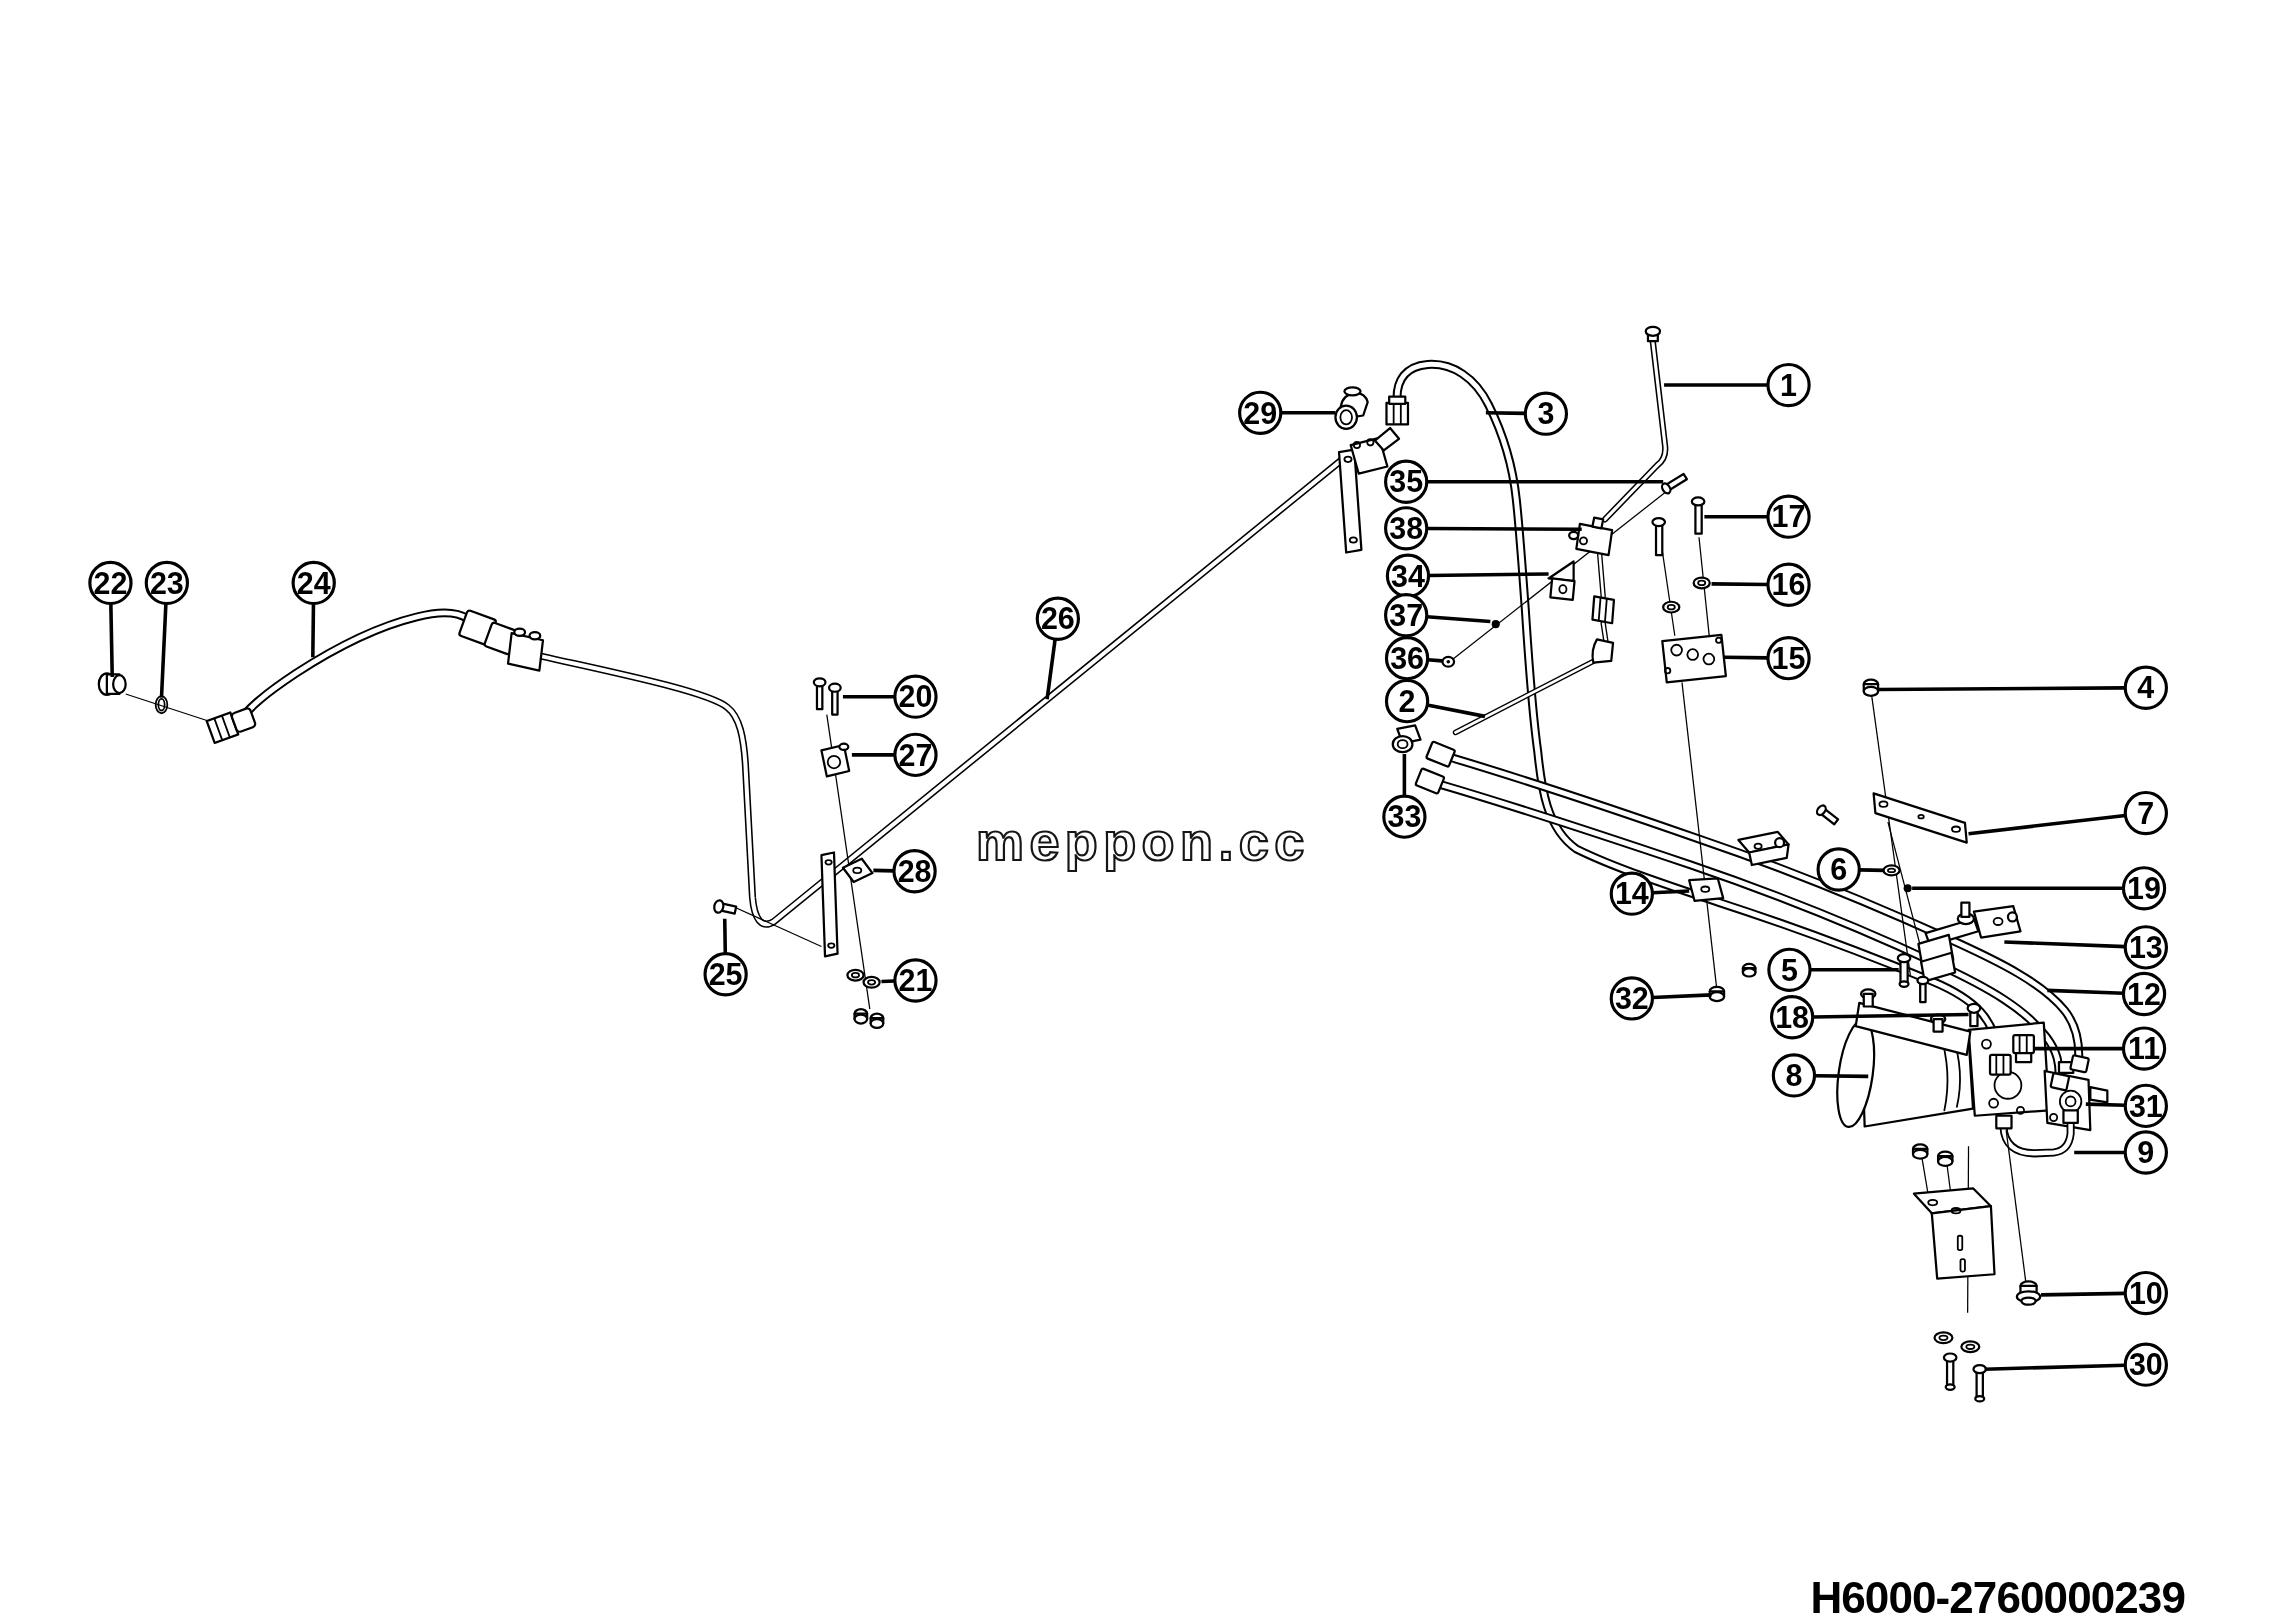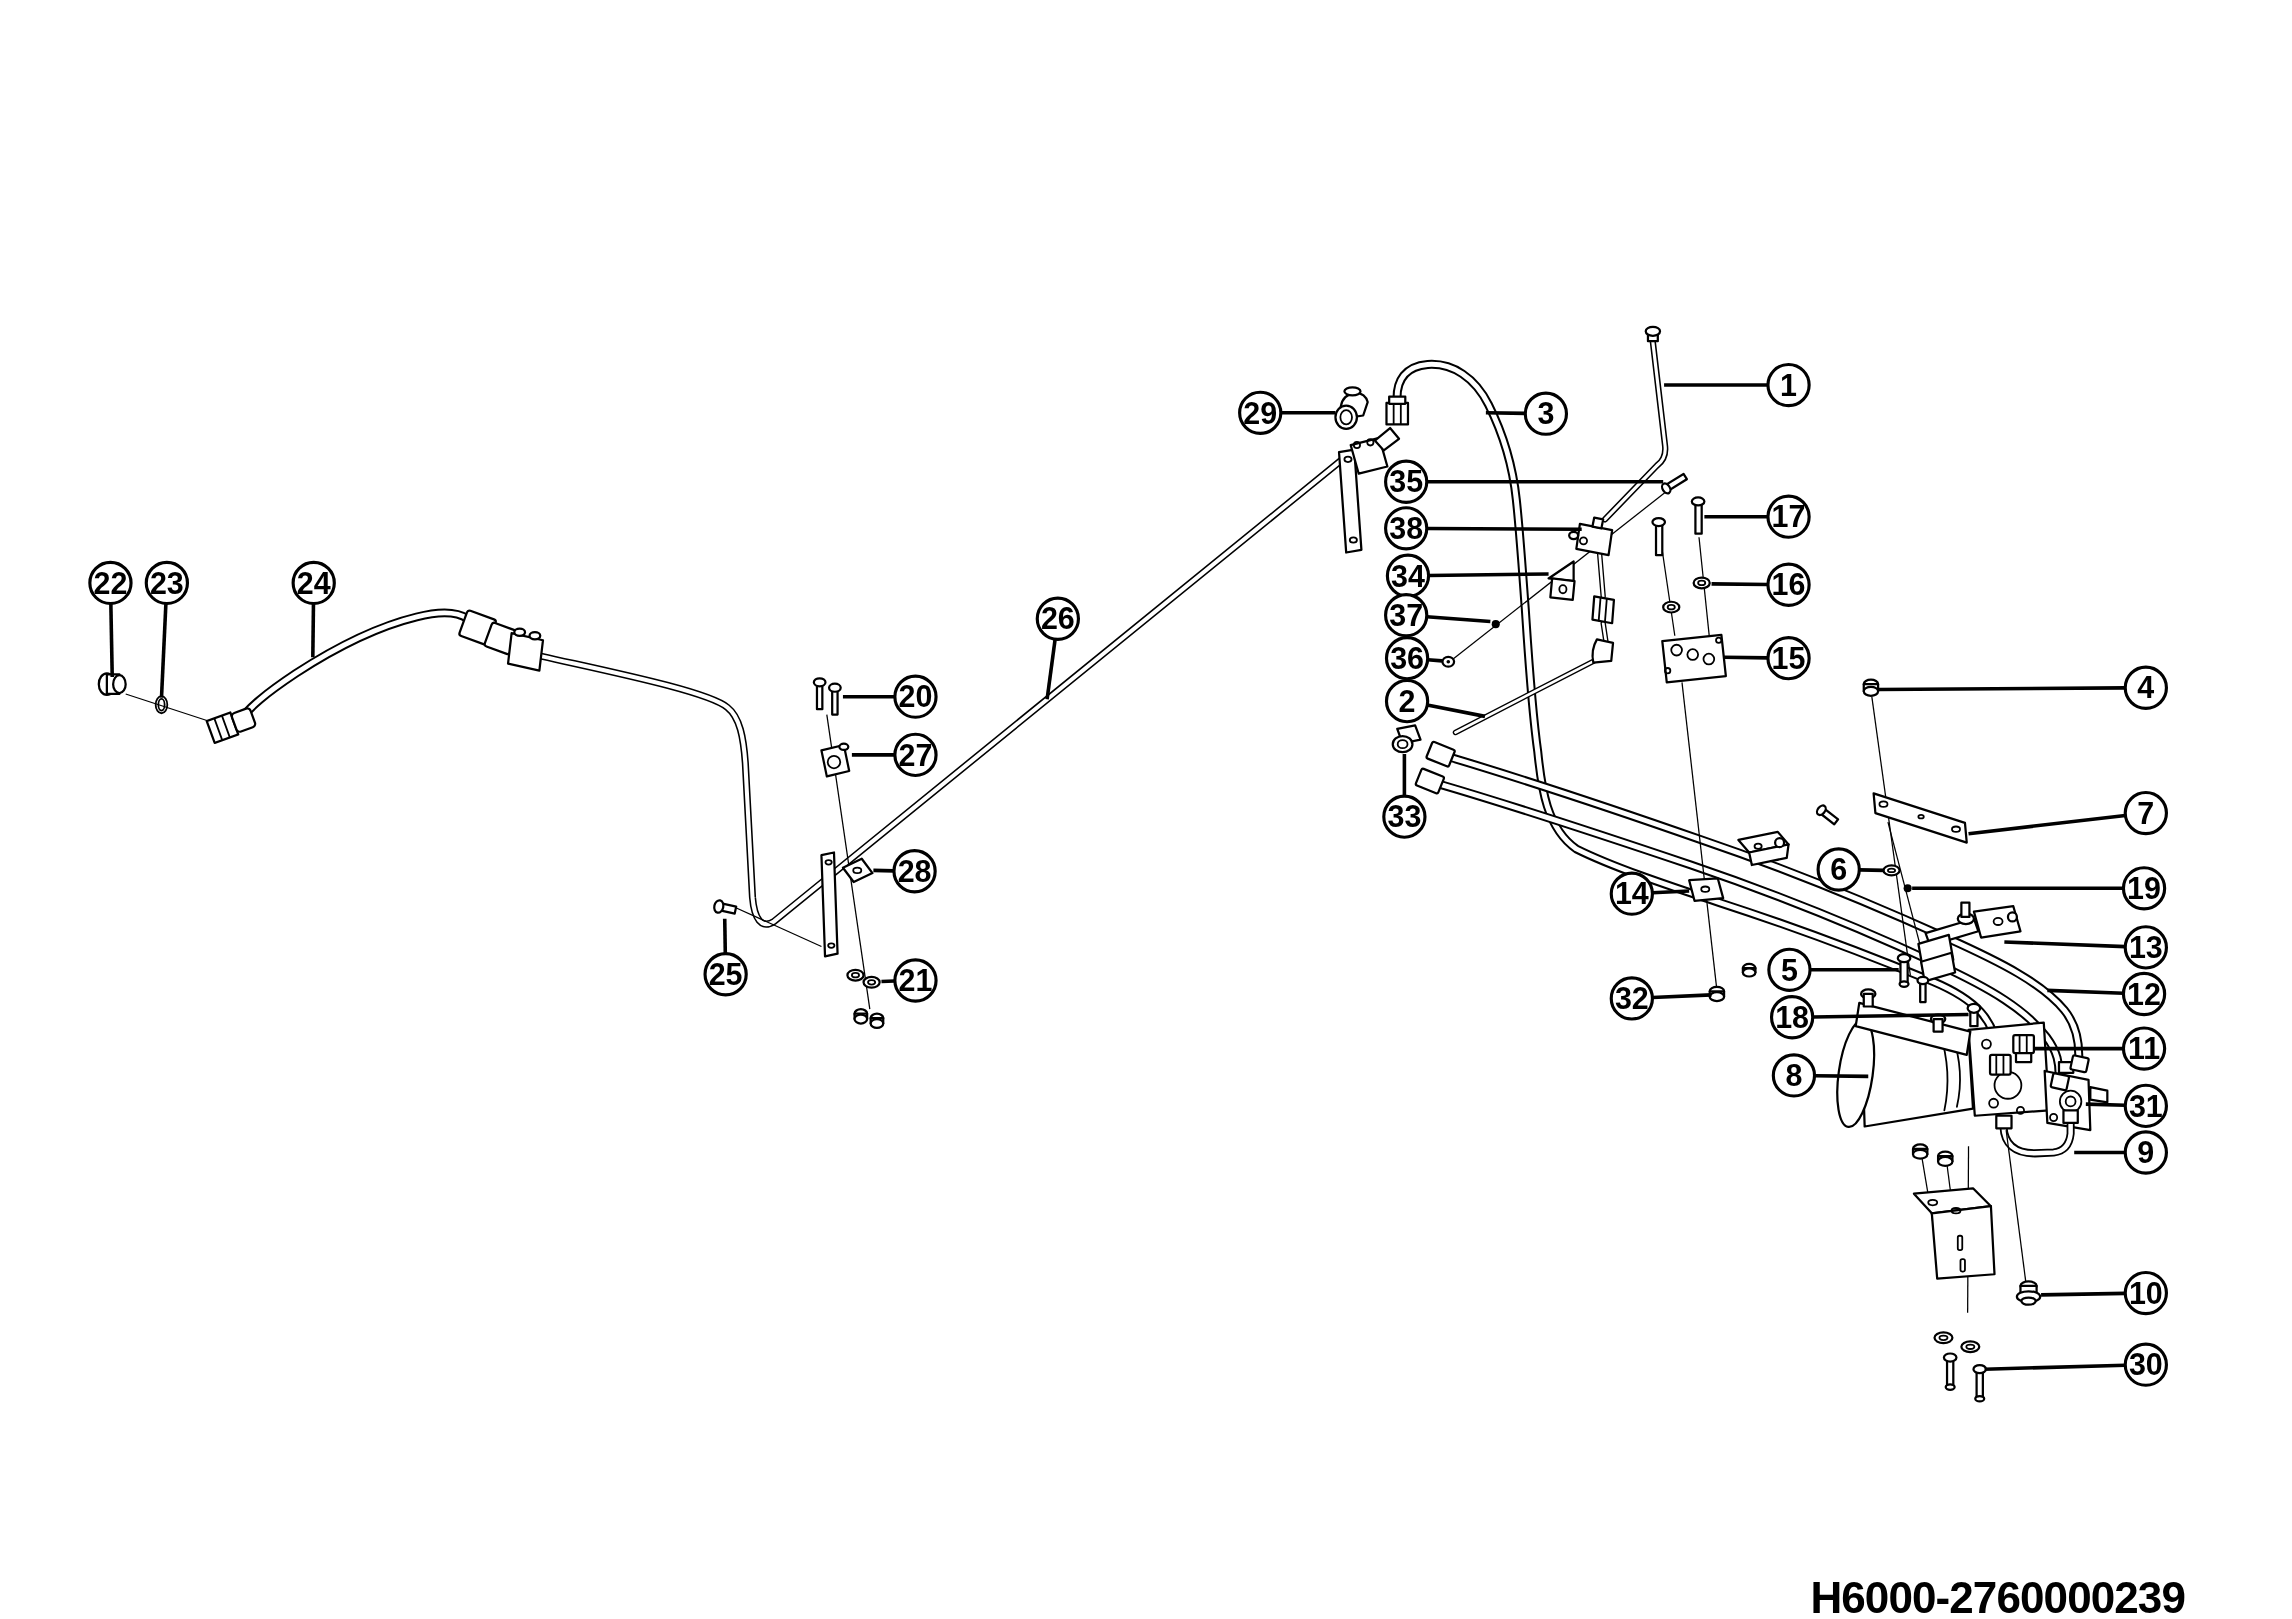--- a/index.html
+++ b/index.html
@@ -590,16 +590,17 @@
           <text x="1570" y="699" class="callout-num">37</text>
         </g>
         <g>
           <line x1="1592.9997006514086" y1="590.1173454114868" x2="1766" y2="591" class="leader"></line>
           <circle cx="1570" cy="590" r="23" class="callout-circle"></circle>
           <text x="1570" y="602" class="callout-num">38</text>
         </g>
       </g>
 </svg>
 
+<div id="wm-site">meppon.cc</div>
 <div id="part-no">H6000-2760000239</div>
 
 </div>
 
 
 </body></html>

